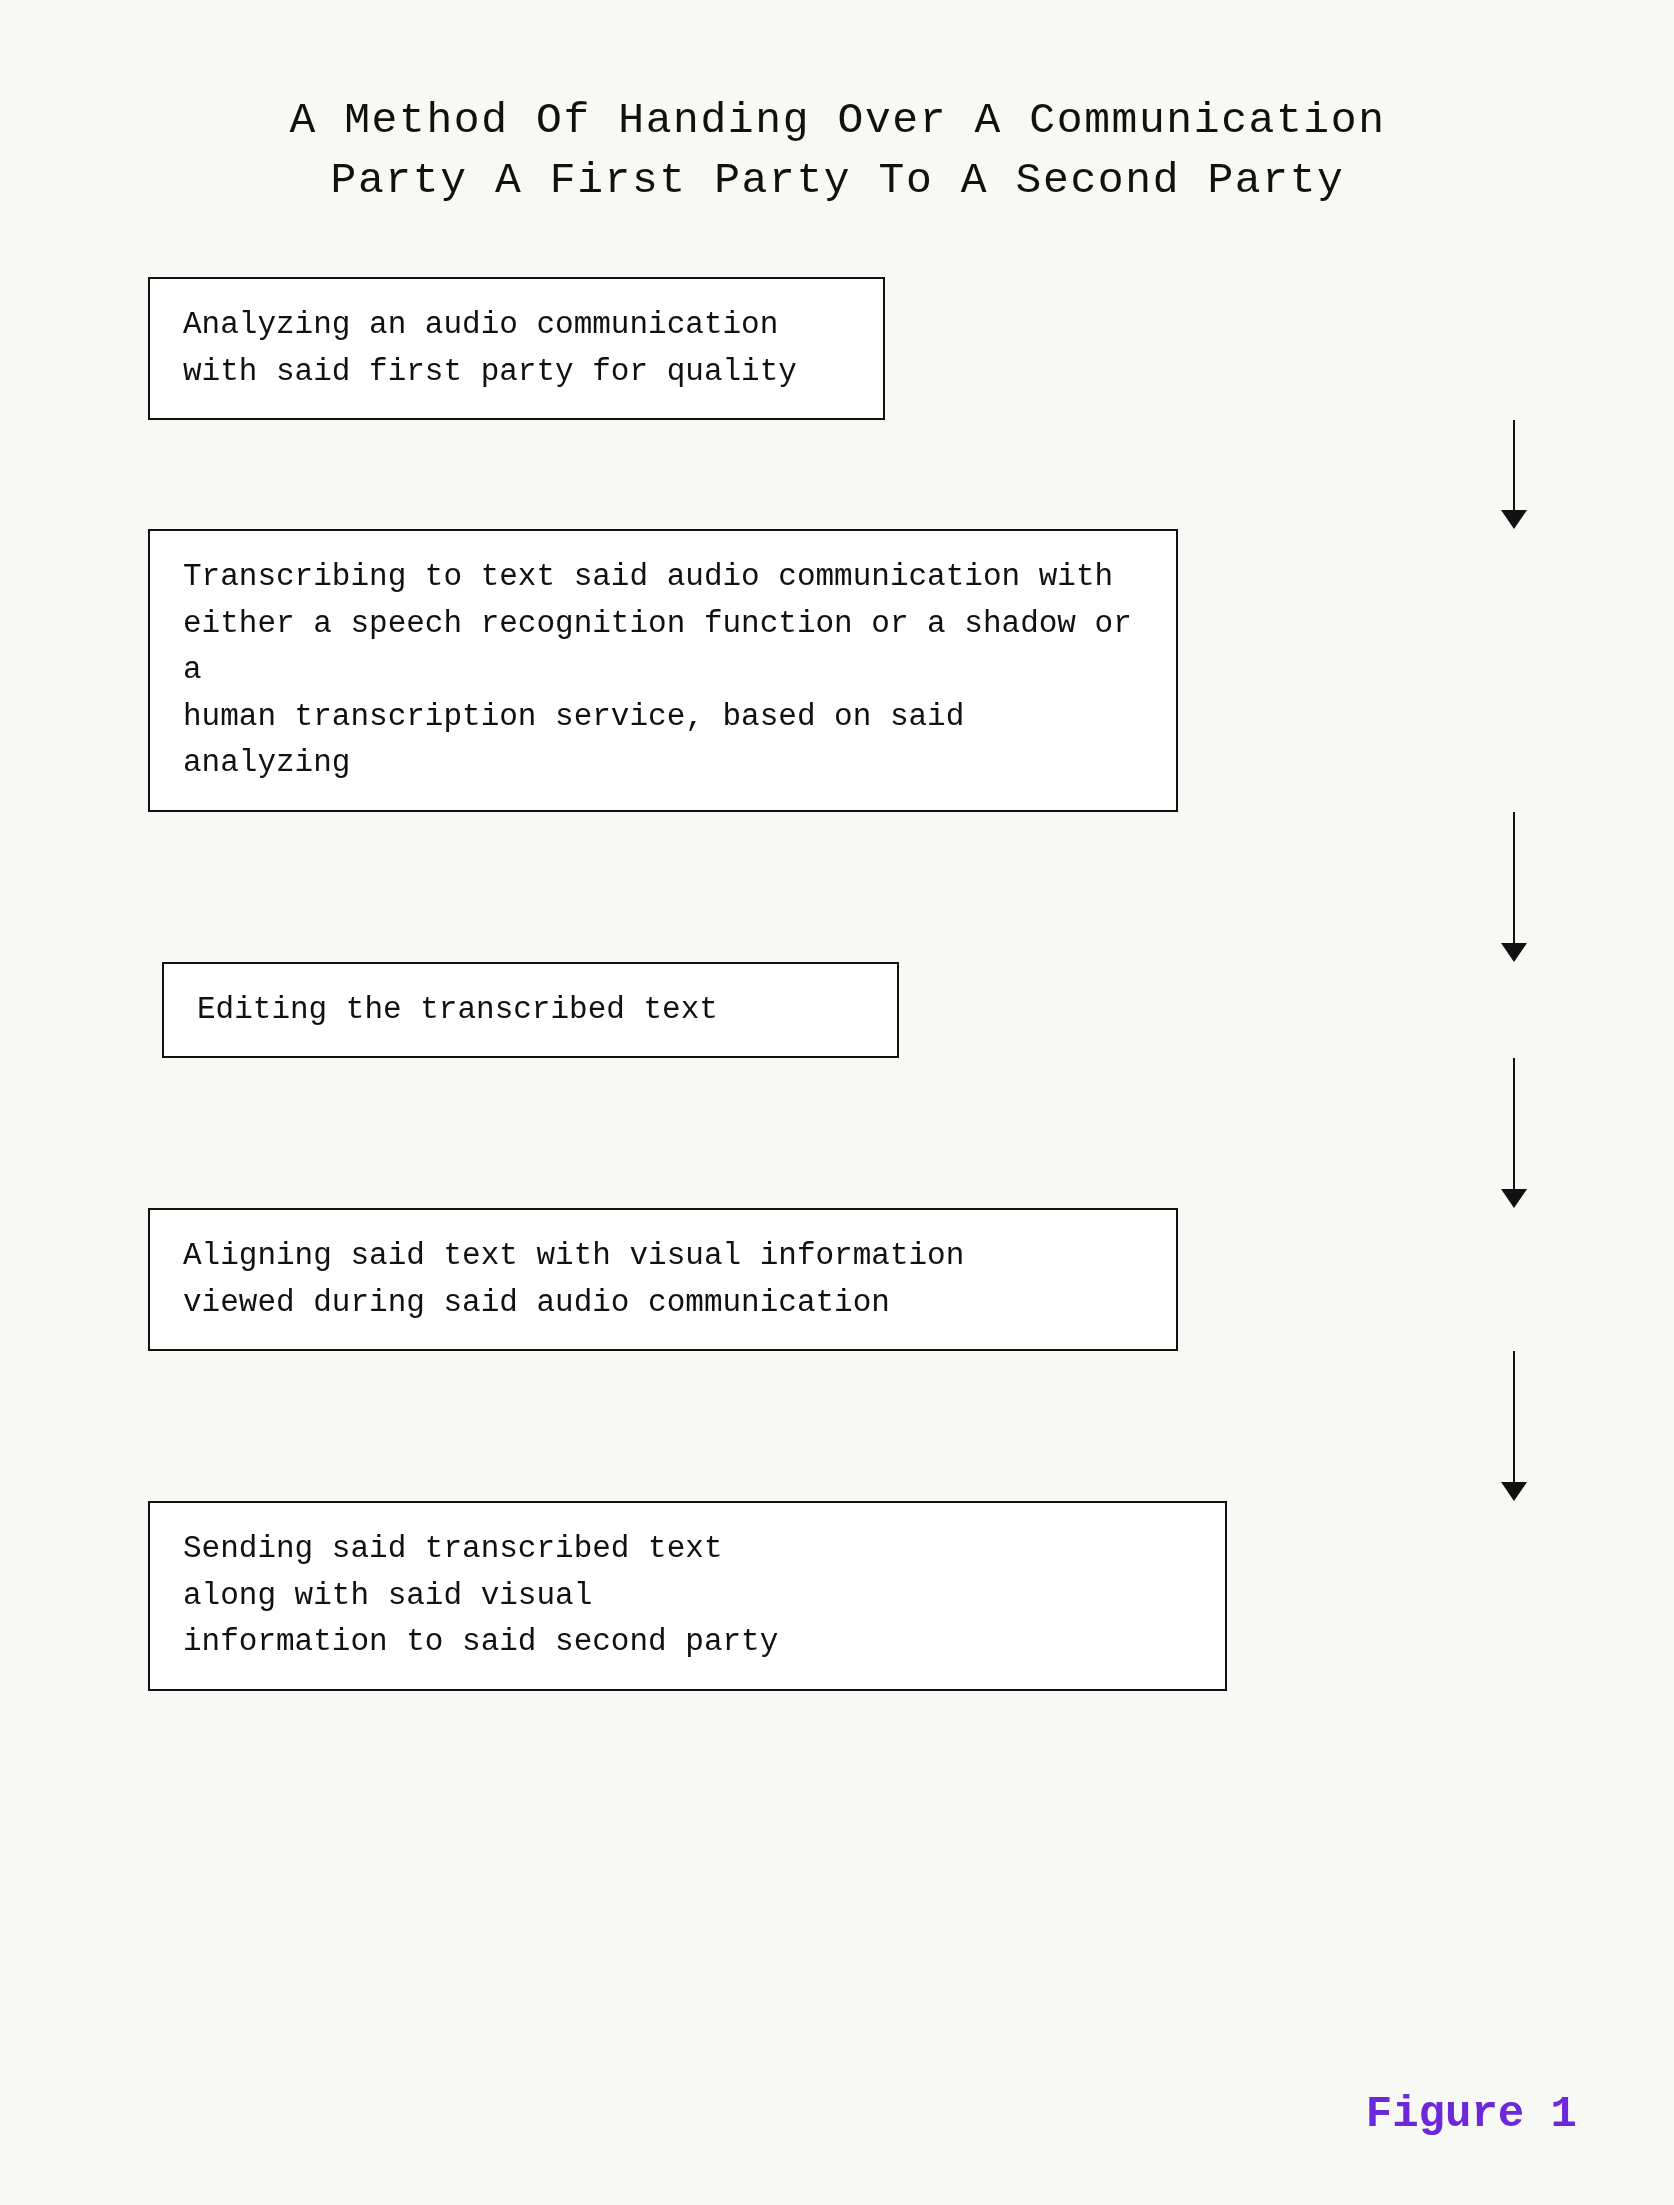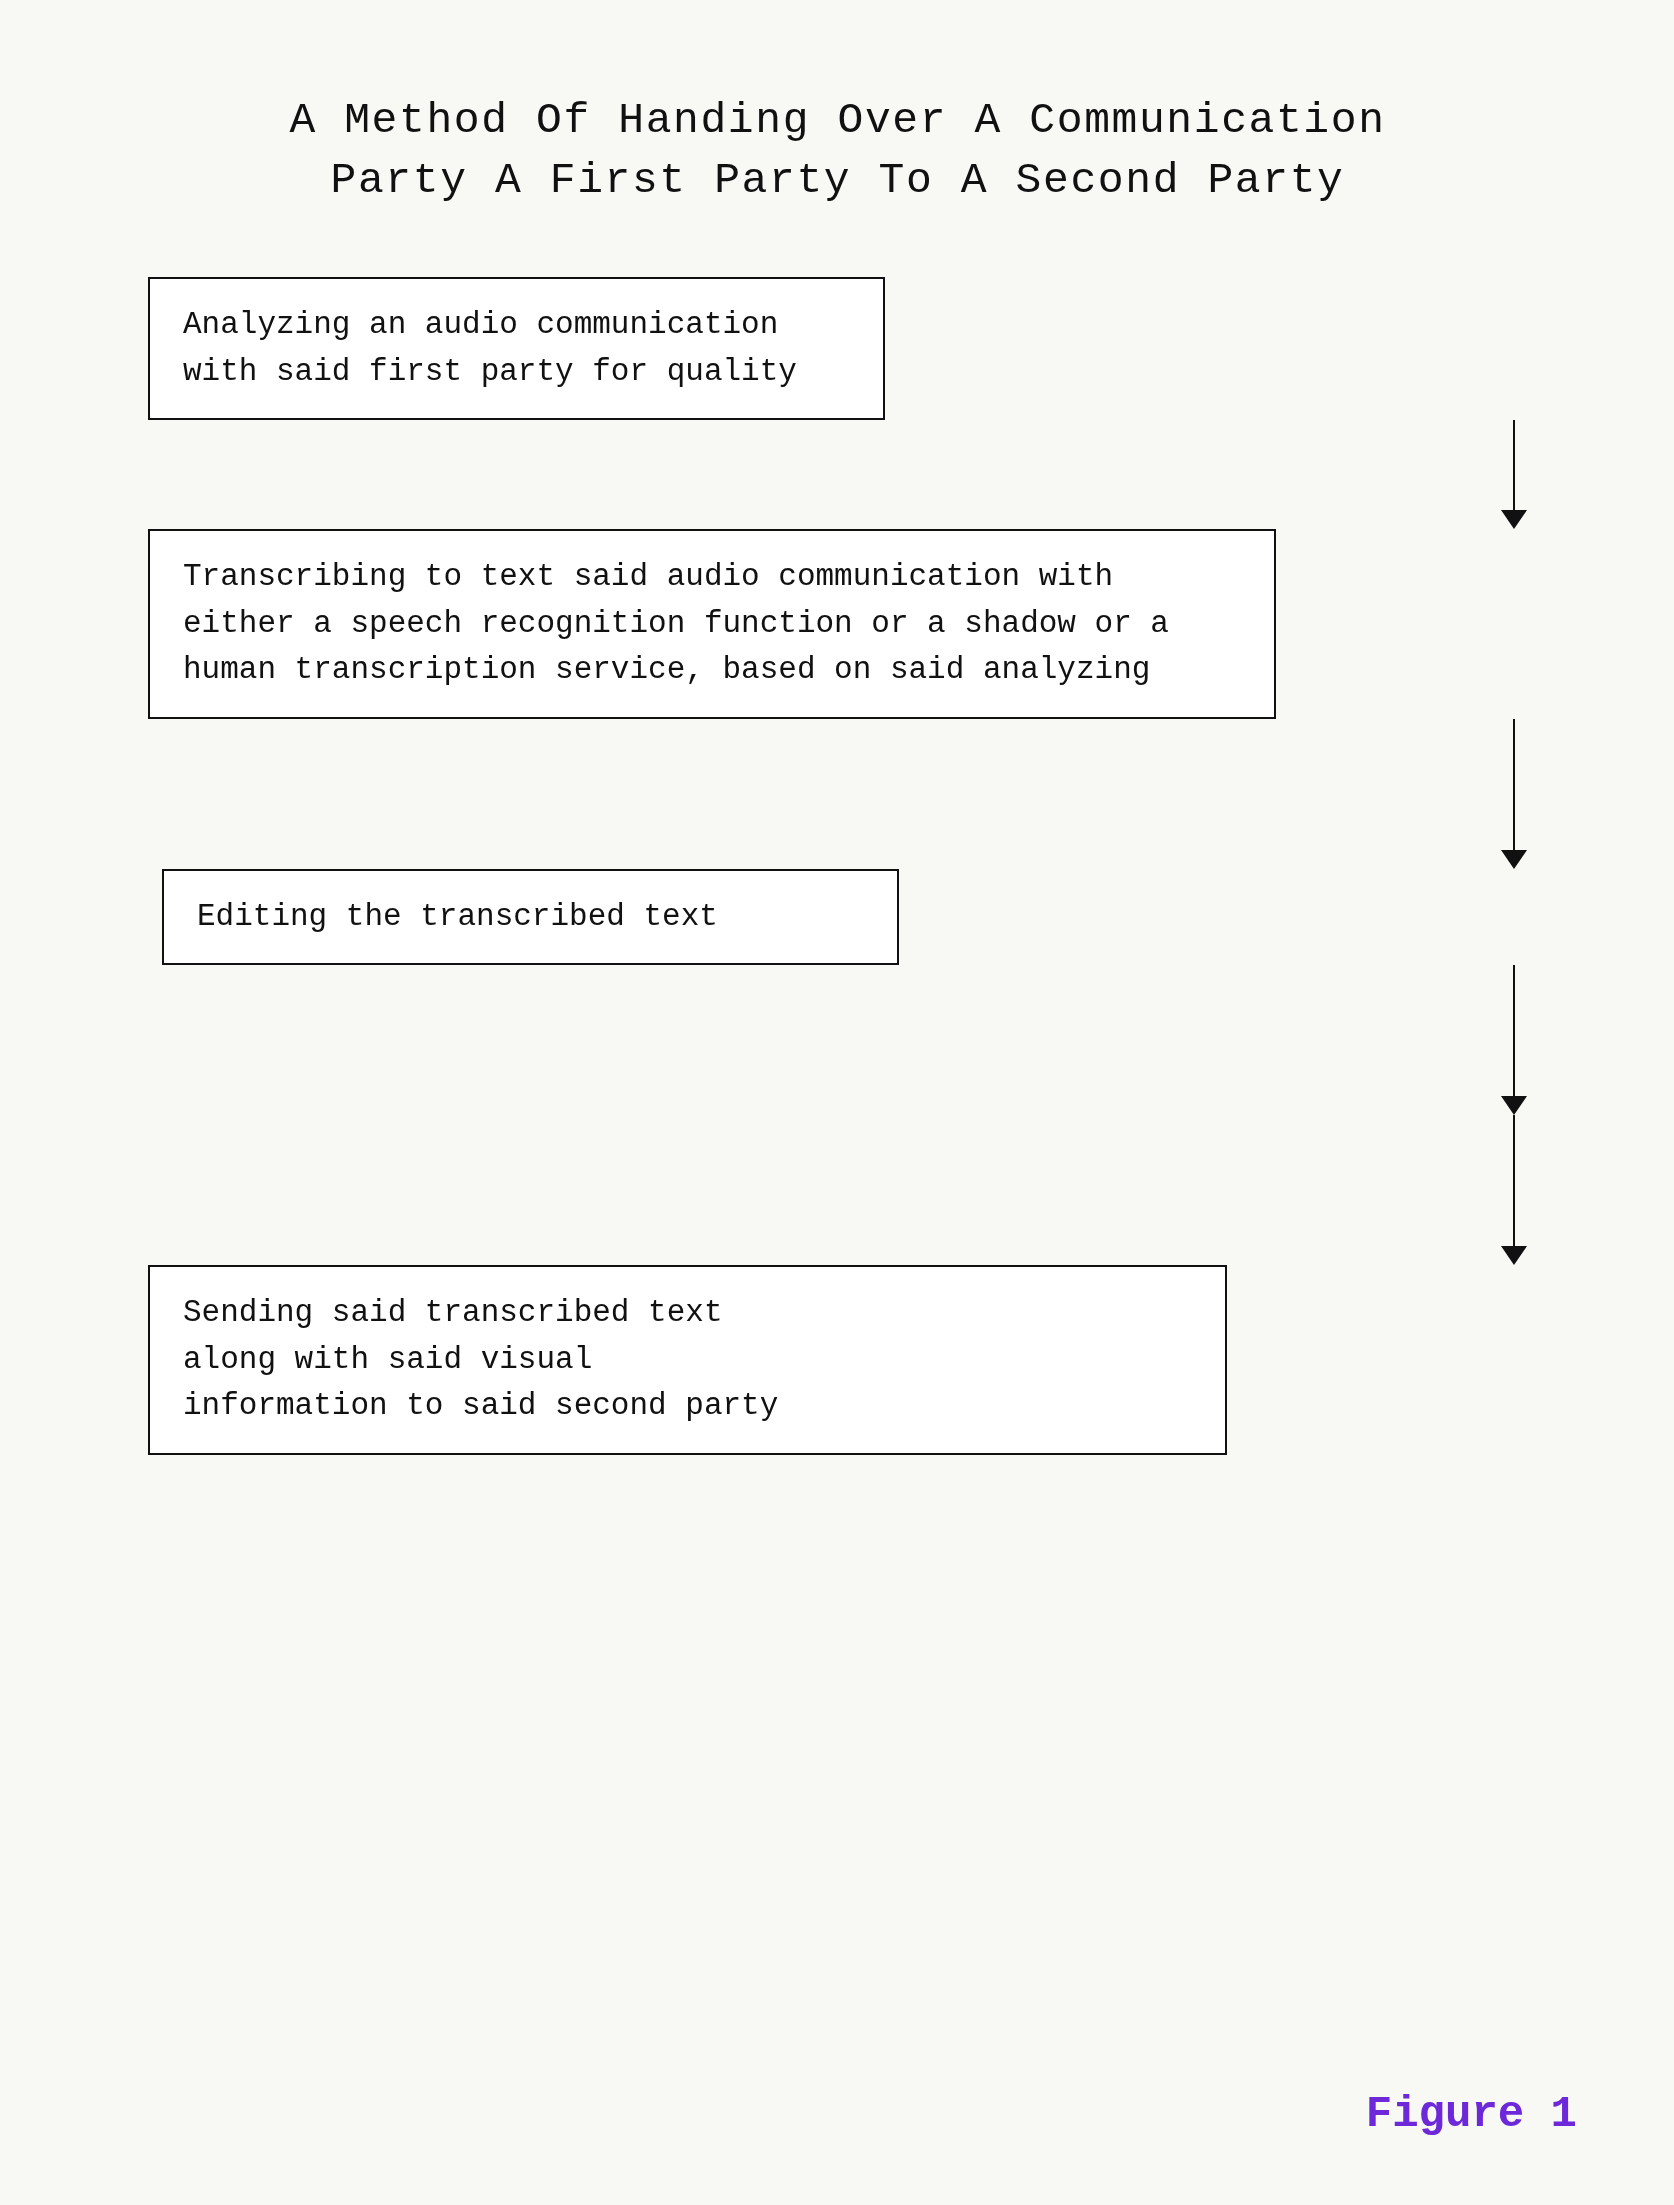--- a/index.html
+++ b/index.html
@@ -65,21 +65,21 @@
       line-height: 1.5;
       color: #111;
       position: relative;
     }
 
     .step-box.narrow {
       width: 737px;
     }
 
     .step-box.wide {
-      width: 1128px;
+      width: 1030px;
     }
 
     .step-box.medium {
       width: 1079px;
     }
 
     .connector-line {
       width: 2.5px;
       background: #111;
     }
@@ -217,20 +217,28 @@
           <span>Editing the transcribed text</span>
         </div>
       </div>
     </div>
 
     <div style="display:flex;flex-direction:column;align-items:center;">
       <div class="connector-line" style="height:131px;"></div>
       <div class="connector-arrow"></div>
     </div>
 
+    <div class="flow-step">
+      <div class="step1-row" style="position:relative;">
+        <span class="label-20">20</span>
+        <div class="step-box wide">
+          <span>Aligning said text with visual information<br>viewed during said audio communication</span>
+        </div>
+      </div>
+    </div>
 
     <div style="display:flex;flex-direction:column;align-items:center;">
       <div class="connector-line" style="height:131px;"></div>
       <div class="connector-arrow"></div>
     </div>
 
     <div class="flow-step">
       <div class="step1-row" style="position:relative;">
         <span class="label-22">22</span>
         <div class="step-box medium">

